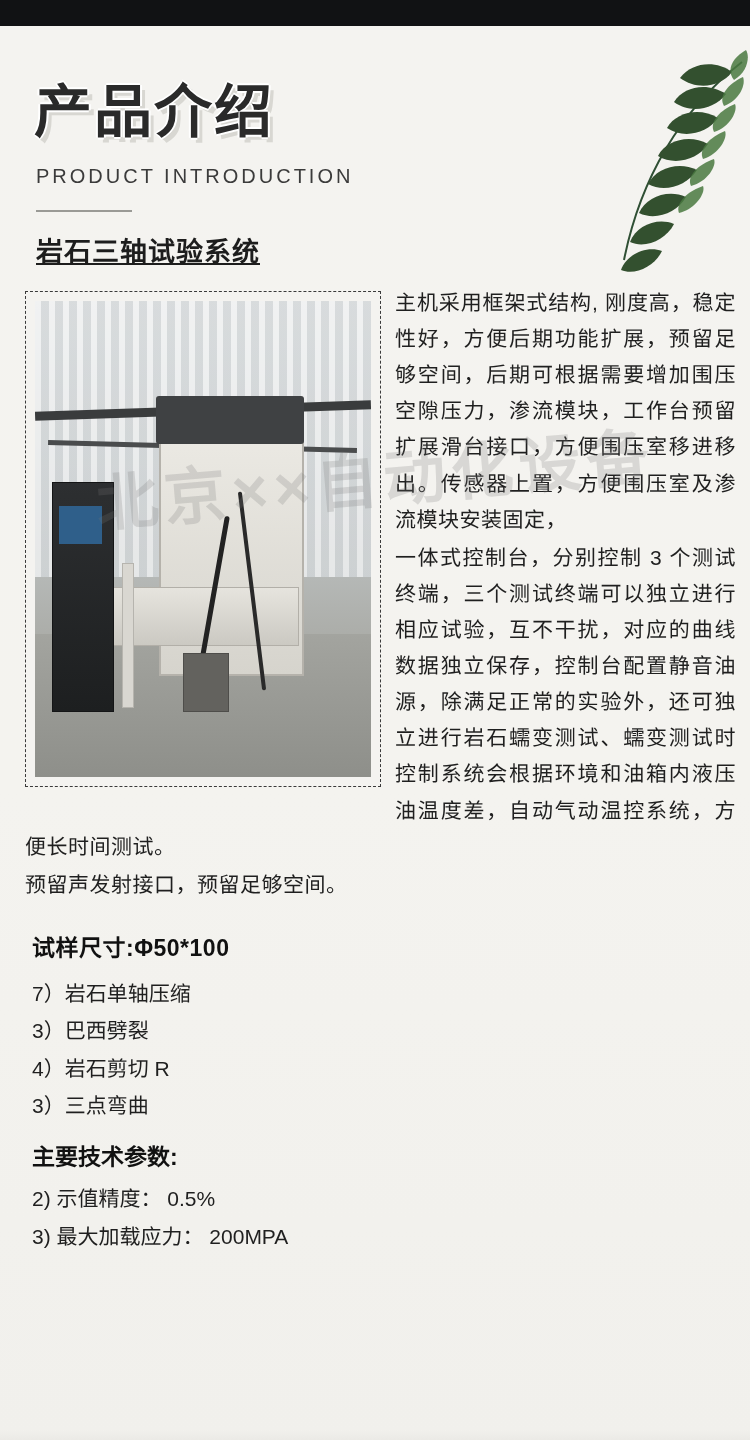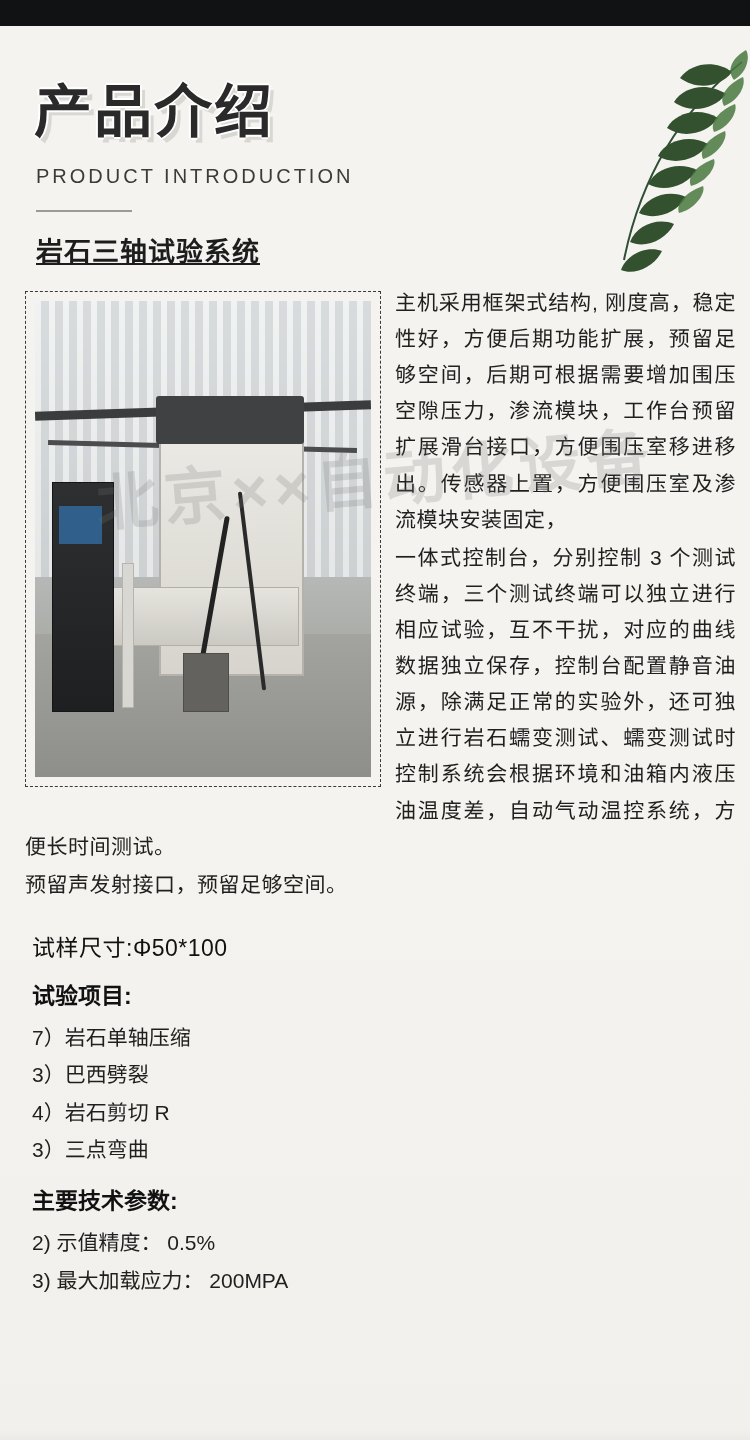--- a/index.html
+++ b/index.html
@@ -183,21 +183,21 @@
   .para + .para { margin-top: 2px; }
 
   .clearfix::after { content: ""; display: block; clear: both; }
 
   .spec-block {
     padding: 0 22px 0 24px;
     margin-top: 26px;
   }
   .spec-strong {
     font-size: 23px;
-    font-weight: 400;
+    font-weight: 700;
     color: #111;
     margin: 0 0 12px 0;
     letter-spacing: 0.5px;
   }
   .sec-head {
     font-size: 23px;
     font-weight: 700;
     color: #111;
     margin: 14px 0 8px 0;
   }
@@ -293,21 +293,20 @@
       </div>
 
       <p class="para">主机采用框架式结构, 刚度高，稳定性好，方便后期功能扩展，预留足够空间，后期可根据需要增加围压 空隙压力，渗流模块，工作台预留扩展滑台接口，方便围压室移进移出。传感器上置，方便围压室及渗流模块安装固定，</p>
       <p class="para">一体式控制台，分别控制 3 个测试终端，三个测试终端可以独立进行相应试验，互不干扰，对应的曲线数据独立保存，控制台配置静音油源，除满足正常的实验外，还可独立进行岩石蠕变测试、蠕变测试时控制系统会根据环境和油箱内液压油温度差，自动气动温控系统，方便长时间测试。</p>
       <p class="para">预留声发射接口，预留足够空间。</p>
     </div>
 
     <div class="spec-block">
       <div class="spec-strong">试样尺寸:Φ50*100</div>
 
-      <div class="sec-head">试验项目:</div>
       <ol class="plain">
         <li>7）岩石单轴压缩</li>
         <li>3）巴西劈裂</li>
         <li>4）岩石剪切 R</li>
         <li>3）三点弯曲</li>
       </ol>
 
       <div class="sec-head">主要技术参数:</div>
       <ol class="plain">
         <li>2) 示值精度： 0.5%</li>

